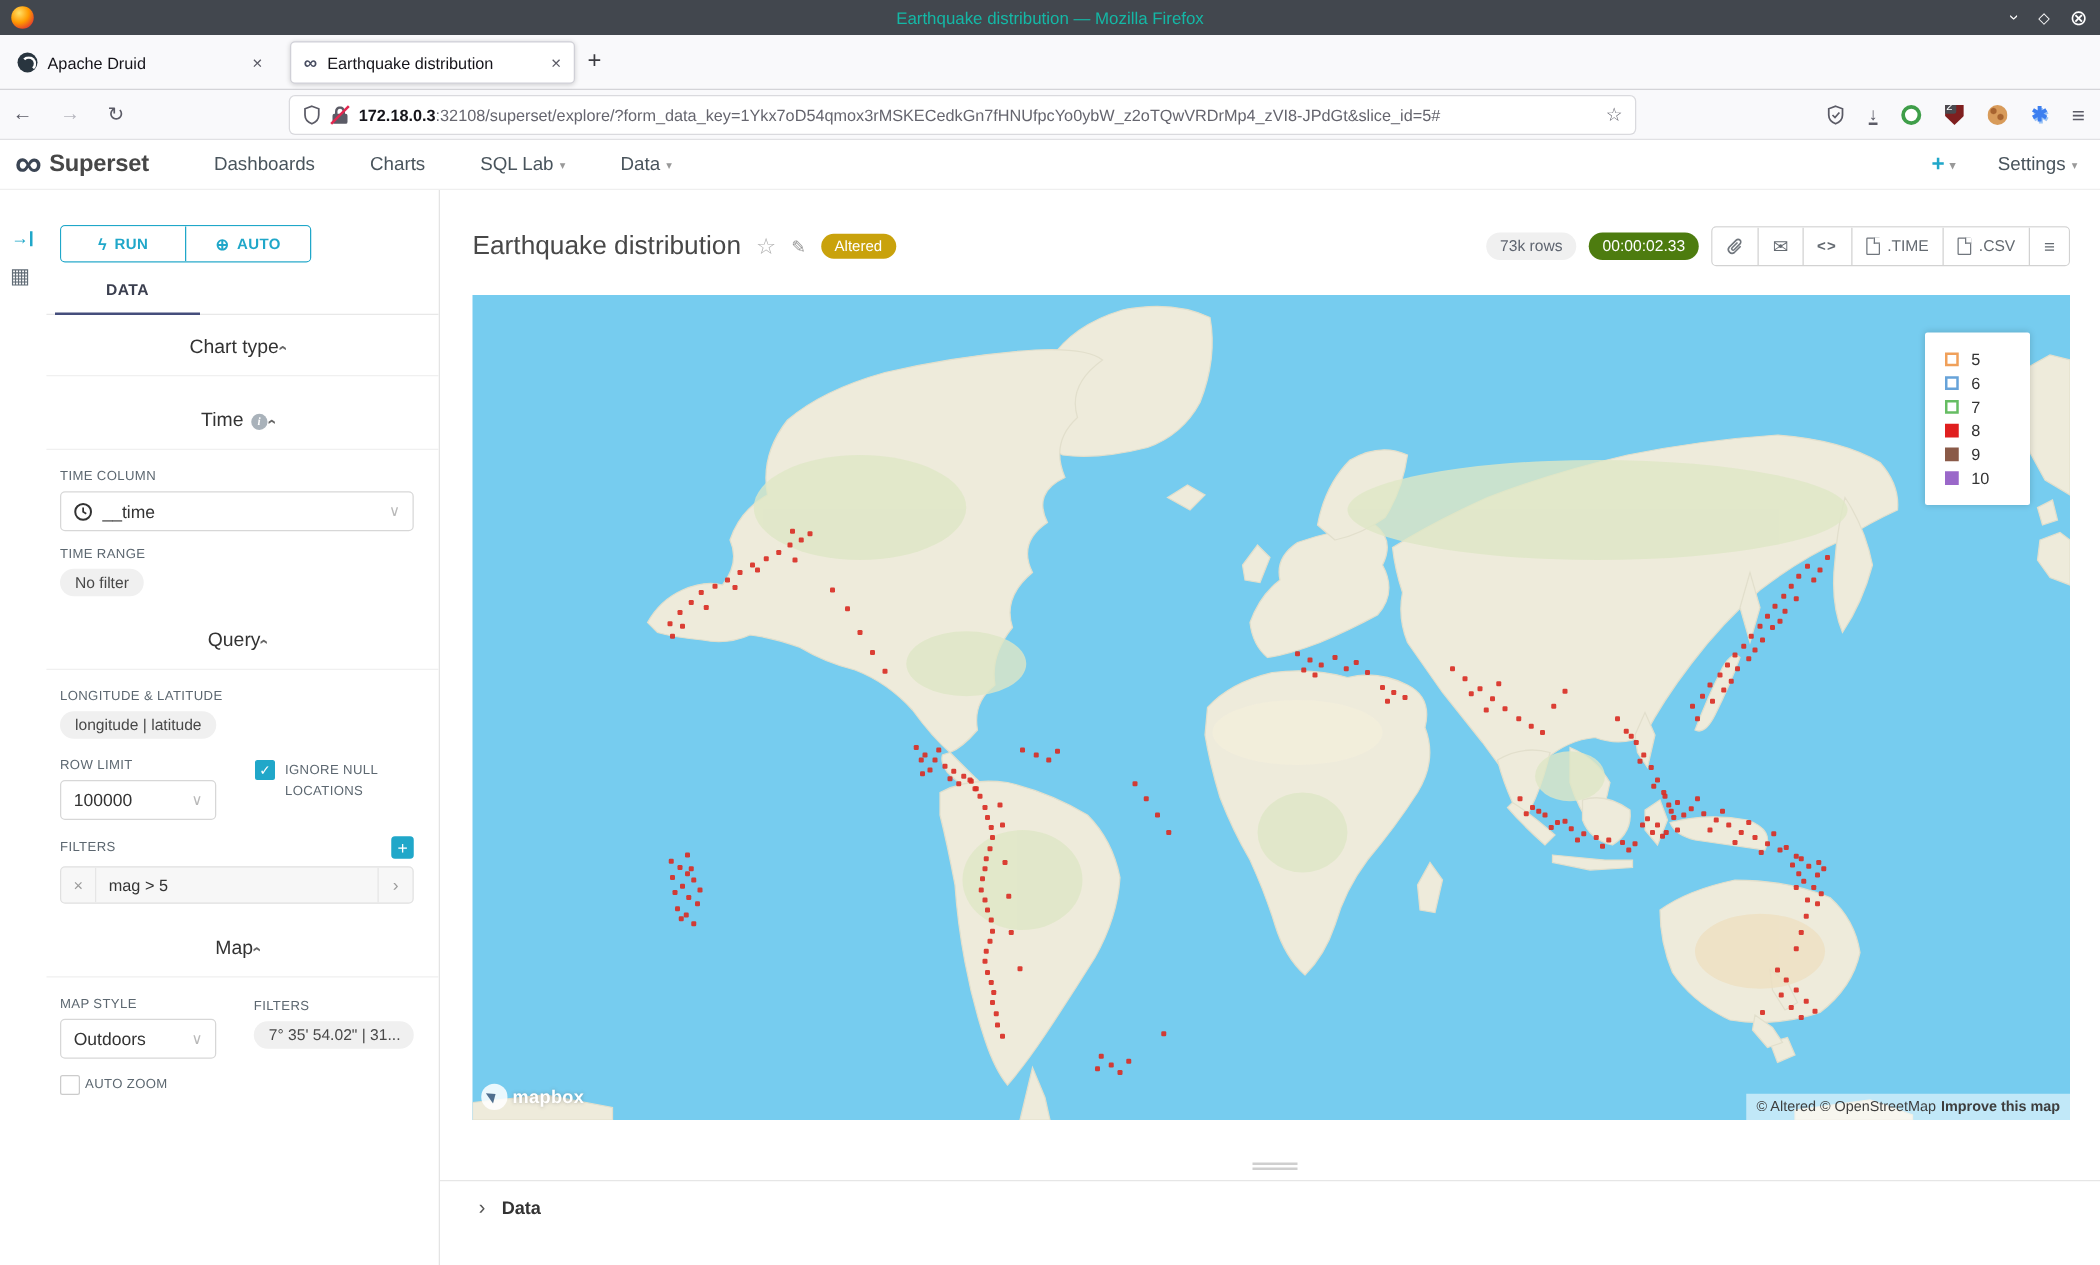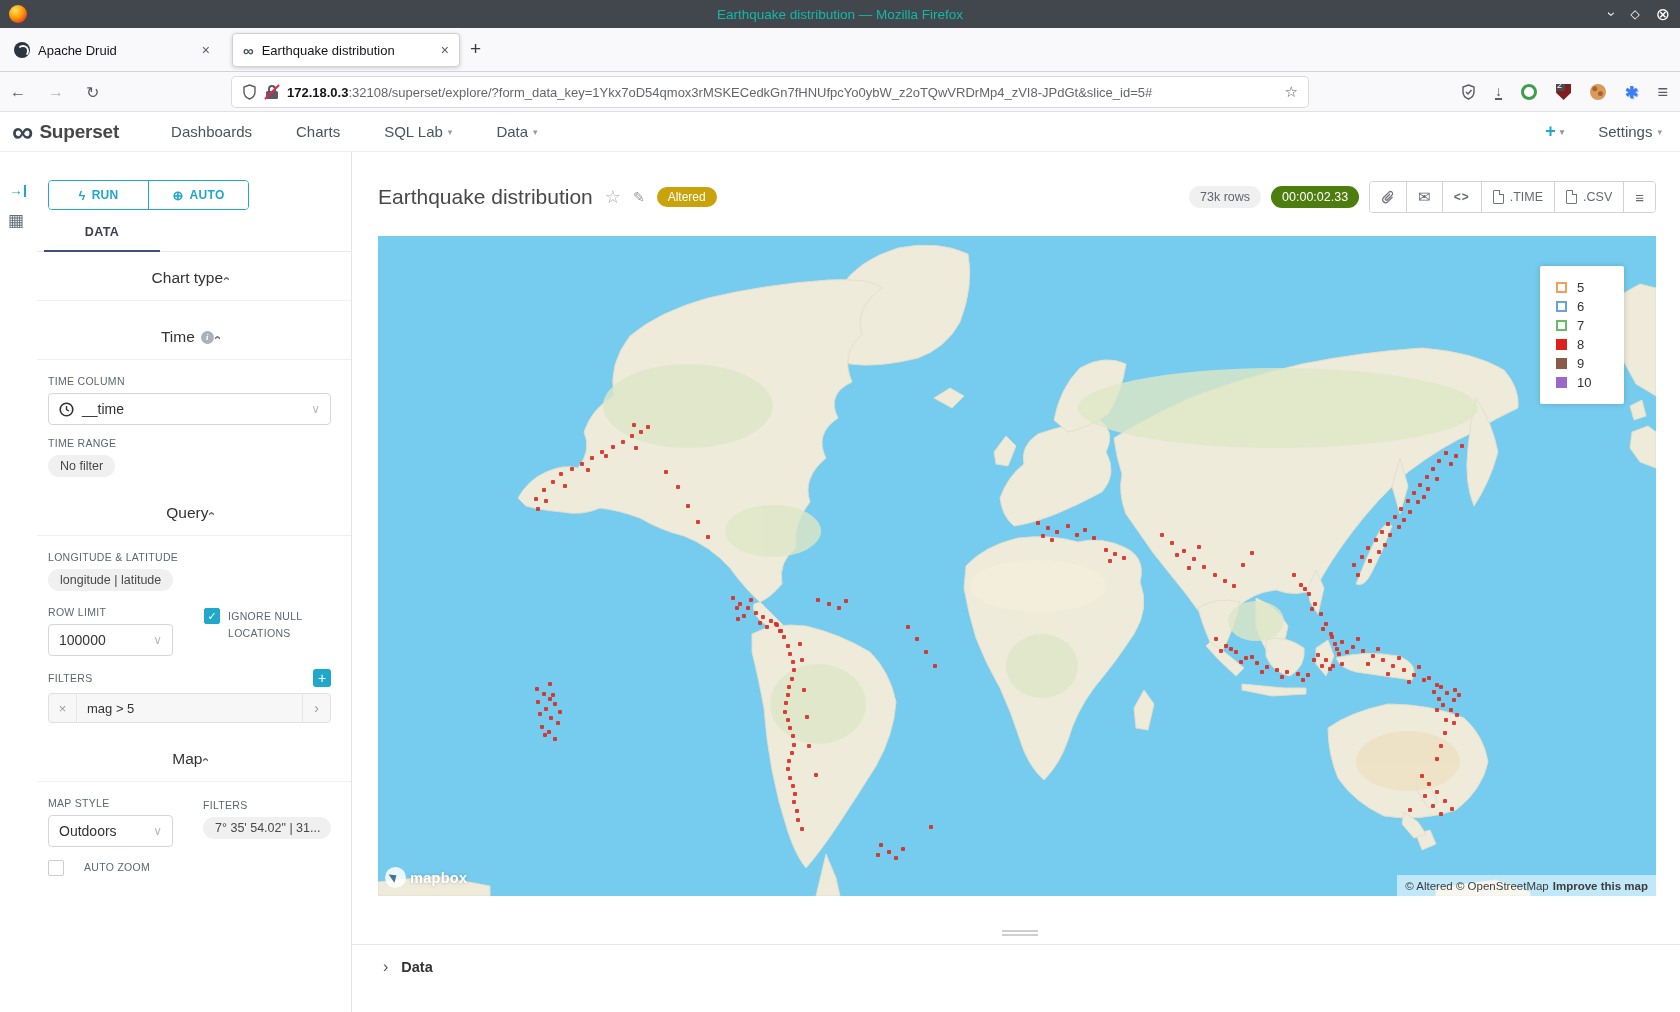--- a/index.html
+++ b/index.html
@@ -91,21 +91,21 @@
   .cbrow { display:flex; gap:8px; align-items:flex-start; }
   .cb { width:16px; height:16px; border:1.5px solid #ccc; border-radius:2px; background:#fff; flex:none; }
   .cb-checked { background:#20a7c9; border-color:#20a7c9; color:#fff; font-size:11px; display:flex; align-items:center; justify-content:center; }
   .cb-label { font-size:10.5px; color:#5c6770; line-height:17px; letter-spacing:.3px; width:96px; }
   .filters-head { display:flex; align-items:center; justify-content:space-between; margin:13px 0 6px; }
   .addfilter { width:18px; height:18px; background:#20a7c9; border-radius:3px; color:#fff; font-size:14px; display:flex; align-items:center; justify-content:center; line-height:1; }
   .filter-item { display:flex; align-items:stretch; height:30px; border:1px solid #e0e0e0; border-radius:4px; background:#f7f7f7; overflow:hidden; }
   .fi-x { width:28px; display:flex; align-items:center; justify-content:center; color:#9b9b9b; border-right:1px solid #e6e6e6; font-size:13px; }
   .fi-text { flex:1; display:flex; align-items:center; padding:0 10px; font-size:13px; color:#333; }
   .fi-go { width:28px; display:flex; align-items:center; justify-content:center; color:#9b9b9b; border-left:1px solid #e6e6e6; font-size:14px; }
-  .autozoom { margin-top:12px; display:flex; gap:20px; align-items:center; }
+  .autozoom { margin-top:12px; display:flex; gap:4px; align-items:center; }
 
   
   .main { position:absolute; left:352px; top:152px; right:0; bottom:0; background:#fff; }
   .chart-header { position:absolute; left:26px; right:24px; top:24px; height:42px; display:flex; align-items:center; }
   .chart-title { font-size:21px; font-weight:500; color:#484848; }
   .hd-star { color:#adadad; font-size:18px; margin-left:12px; }
   .hd-edit { color:#979797; font-size:14px; margin-left:12px; }
   .badge-altered { margin-left:12px; background:#c9a20c; color:#fff; font-size:12px; padding:3px 11px; border-radius:11px; }
   .hd-right { margin-left:auto; display:flex; align-items:center; gap:10px; }
   .badge-rows { background:#f0f0f0; color:#5f6570; font-size:12.5px; padding:4px 11px; border-radius:12px; }

